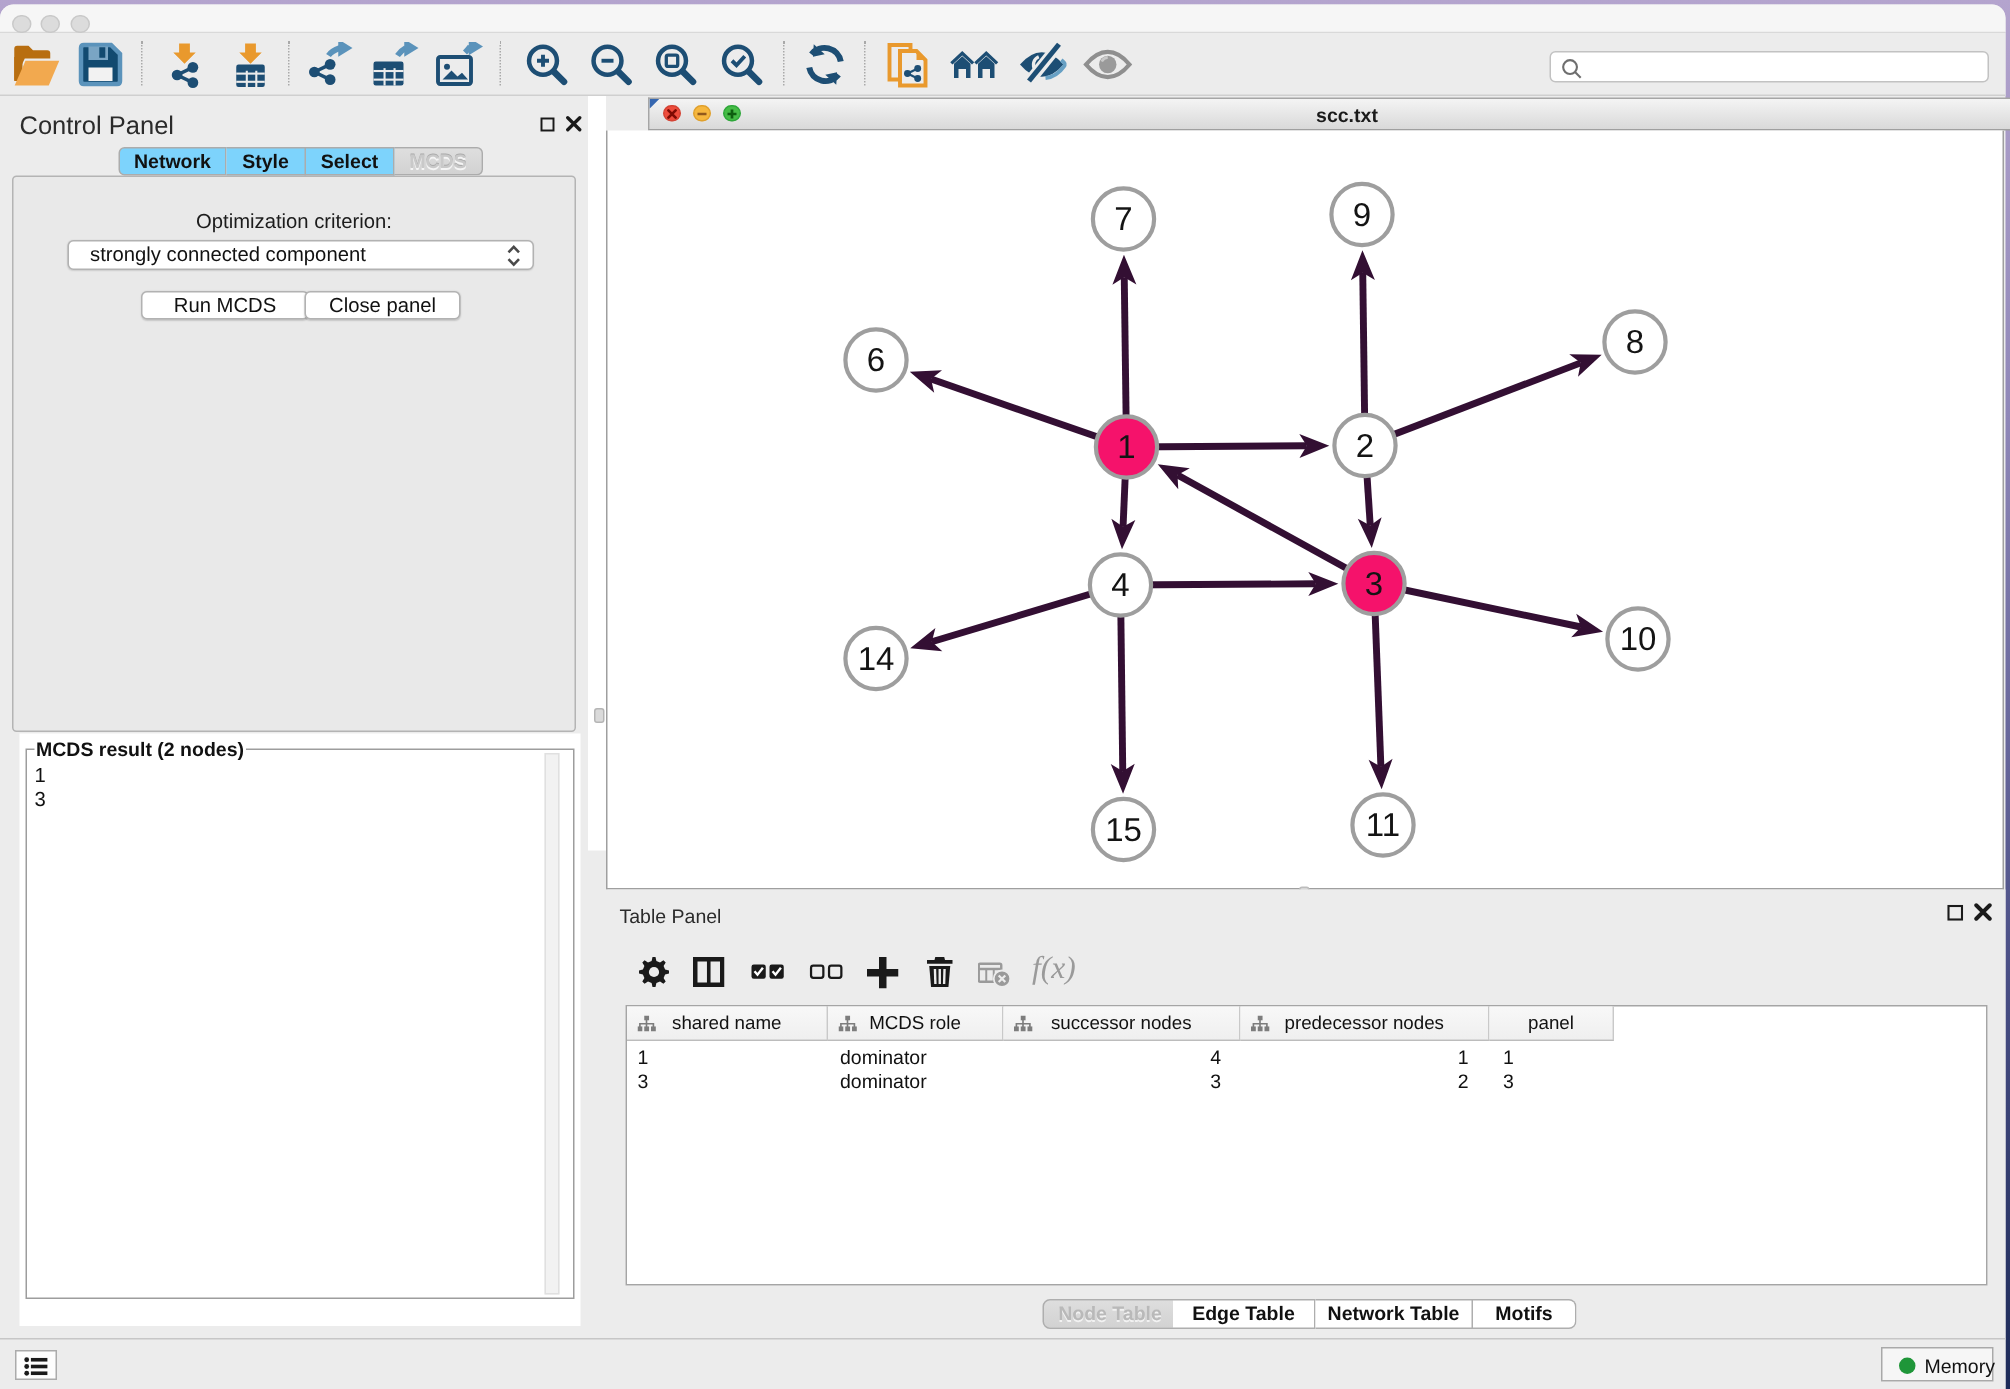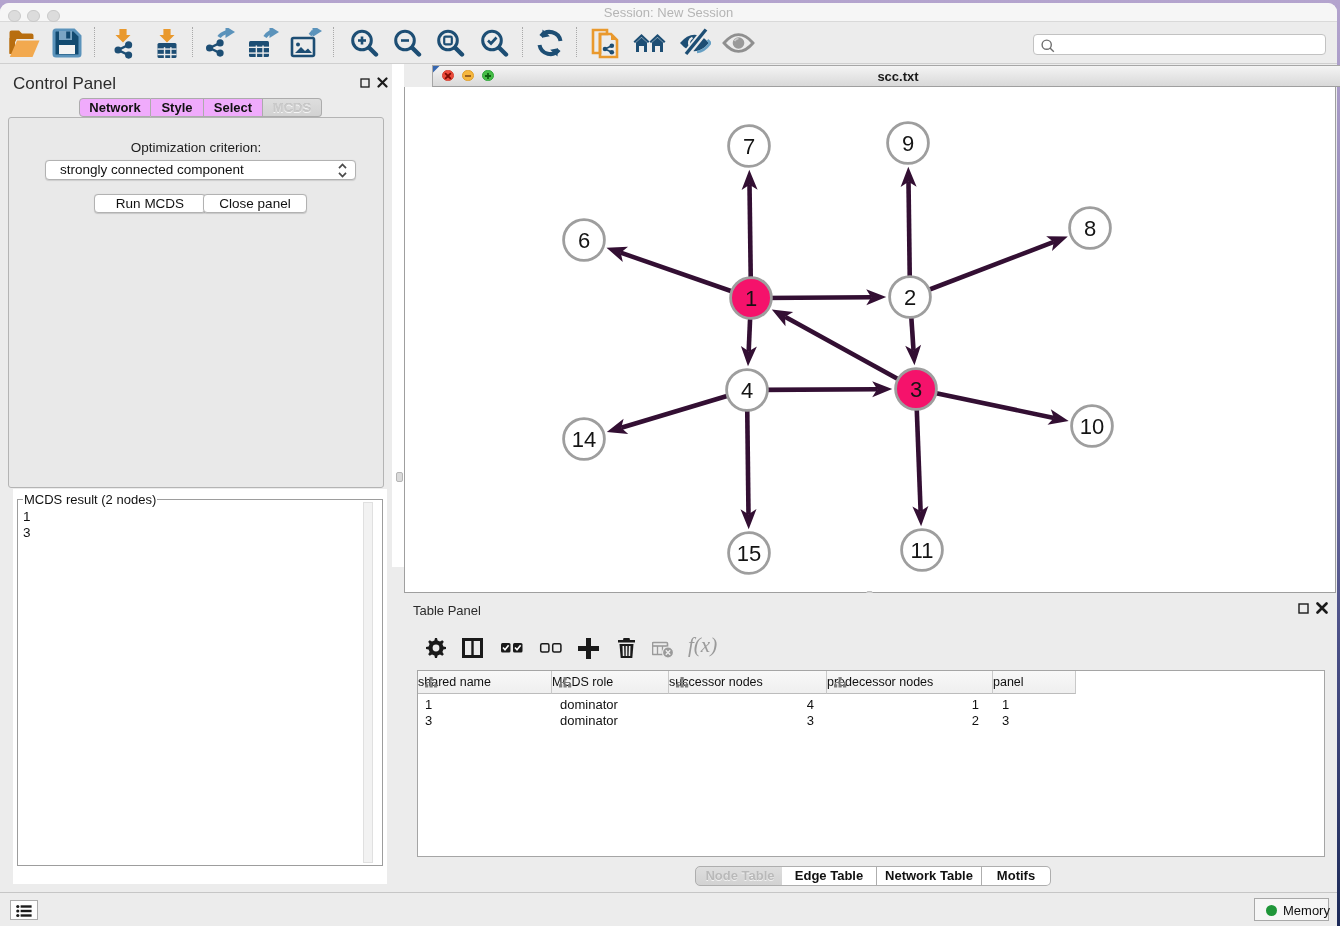--- a/index.html
+++ b/index.html
@@ -9,55 +9,54 @@
   #titlebar { position:absolute; left:0; top:0; width:100%; height:19px; background:#f6f6f6; border-radius:9px 9px 0 0; border-bottom:1px solid #d9d9d9;}
   .tl { position:absolute; top:6.5px; width:12.5px; height:12.5px; border-radius:50%; background:#dcdcdc; border:1px solid #c9c9c9; }
   #titletext { position:absolute; top:2px; left:0; width:100%; text-align:center; font-size:13px; color:#b5b5b5; }
   #toolbar { position:absolute; left:0; top:19px; width:100%; height:42px; background:#ececec; border-bottom:1px solid #cfcfcf; }
   .sep { position:absolute; top:5px; height:30px; width:0; border-left:1px dotted #a9a9a9; }
   .ticon { position:absolute; top:4px; }
   #searchbox { position:absolute; left:1033px; top:12px; width:293px; height:21px; background:#fff; border:1px solid #c2c2c2; border-radius:4px; }
   
   #cpanel { position:absolute; left:0; top:61px; width:392px; bottom:34px; background:#ececec; }
   #cptitle { position:absolute; left:13px; top:10px; font-size:17px; color:#2b2b2b; }
-  .tab { position:absolute; top:34px; height:19px; background:#f0abfc; border:1px solid #acacac; font-size:13px; font-weight:bold; color:#111; text-align:center; line-height:17px; }
+  .tab { position:absolute; top:34px; height:19px; background:#7dd3fc; border:1px solid #acacac; font-size:13px; font-weight:bold; color:#111; text-align:center; line-height:17px; }
   #cpinner { position:absolute; left:8px; top:53px; width:376px; height:371px; background:#e9e9e9; border:1px solid #b4b4b4; border-radius:3px; }
   #optlabel { position:absolute; left:0; top:22px; width:100%; text-align:center; font-size:13.5px; color:#1c1c1c; }
   #dropdown { position:absolute; left:36px; top:42px; width:311px; height:20px; background:#fff; border:1px solid #b2b2b2; border-radius:4px; font-size:13.5px; color:#111; line-height:18px; padding-left:14px; box-shadow:0 0.5px 1px rgba(0,0,0,0.12);}
   .btn { position:absolute; top:76px; height:19px; background:#fff; border:1px solid #b2b2b2; border-radius:4px; font-size:13.5px; color:#111; text-align:center; line-height:17px; box-shadow:0 0.5px 1px rgba(0,0,0,0.15);}
   #cpwhite { position:absolute; left:13px; top:425px; width:374px; height:395px; background:#fff; }
   #fieldset { position:absolute; left:4px; top:10px; width:366px; height:367px; border:1px solid #9d9d9d; }
-  #fieldlegend { position:absolute; left:5px; top:-8px; background:#fff; font-size:13px; color:#111; padding:0 1px; }
+  #fieldlegend { position:absolute; left:5px; top:-8px; background:#fff; font-size:13px; color:#111; padding:0 1px;font-weight:bold; }
   #fieldscroll { position:absolute; right:9px; top:2px; width:10px; bottom:2px; background:#f2f2f2; border:1px solid #e0e0e0; }
   
   #statusbar { position:absolute; left:0; bottom:0; width:100%; height:34px; background:#ececec; border-top:1px solid #c6c6c6; }
   #listbtn { position:absolute; left:10px; top:7px; width:28px; height:20px; background:#fdfdfd; border:1px solid #ababab; }
   #membtn { position:absolute; right:8px; top:5px; width:75px; height:23px; background:#f6f6f6; border:1px solid #a9a9a9; font-size:13px; color:#111; }
   
   #sccwin { position:absolute; left:404px; top:62px; width:932px; height:531px; }
   #scctitle { position:absolute; left:0; top:0; width:100%; height:22px; background:linear-gradient(180deg,#f4f4f4,#d9d9d9); border:1px solid #a6a6a6; border-bottom:1px solid #9f9f9f;margin-left:28px; }
   #sccbody { position:absolute; left:0; top:22px; width:100%; height:506px; background:#fff; border:1px solid #9f9f9f; border-top:none; }
   .mtl { position:absolute; top:3.5px; width:11.5px; height:11.5px; border-radius:50%; }
   #scctext { position:absolute; top:3px; left:0; width:100%; text-align:center; font-size:13px; font-weight:bold; color:#1a1a1a; }
   
   #tpanel { position:absolute; left:396px; top:590px; right:0; bottom:34px; background:#ececec; }
   #tptitle { position:absolute; left:17px; top:10px; font-size:13px; color:#2b2b2b; }
   #tblbox { position:absolute; left:21px; top:77px; width:908px; height:187px; background:#fff; border:1px solid #a5a5a5; }
-  .hcell { position:absolute; top:0; height:23px; background:linear-gradient(180deg,#f8f8f8,#efefef); border-right:1px solid #c9c9c9; border-bottom:1px solid #bcbcbc; font-size:12.5px; color:#111; line-height:23px; }
+  .hcell { position:absolute; top:0; height:23px; background:linear-gradient(180deg,#f8f8f8,#efefef); border-right:1px solid #c9c9c9; border-bottom:1px solid #bcbcbc; font-size:12.5px; color:#111; text-align:center; line-height:23px; }
   .cell { position:absolute; font-size:13px; color:#111; height:16px; line-height:16px; }
   .btab { position:absolute; top:273px; height:20px; background:#fff; border:1px solid #aeaeae; font-size:13px; font-weight:bold; color:#111; text-align:center; line-height:18px; }
 </style>
 </head>
 <body>
 <div id="win">
   <div id="titlebar">
     <div class="tl" style="left:8px;"></div>
     <div class="tl" style="left:27px;"></div>
     <div class="tl" style="left:47px;"></div>
-    <div id="titletext">Session: New Session</div>
   </div>
 
 <div id="toolbar">
 <div class="sep" style="left:94px;"></div>
 <div class="sep" style="left:192px;"></div>
 <div class="sep" style="left:333px;"></div>
 <div class="sep" style="left:522px;"></div>
 <div class="sep" style="left:576px;"></div>
 <svg class="ticon" style="left:7px;top:6px;" width="34" height="32" viewBox="0 0 34 32">
         <path d="M 2.5 26 L 2.5 4.5 Q 2.5 2.5 4.5 2.5 L 12 2.5 L 15 5.5 L 24.5 5.5 Q 26.5 5.5 26.5 7.5 L 26.5 11 L 9.5 11 Z" fill="#b86e10"></path>

